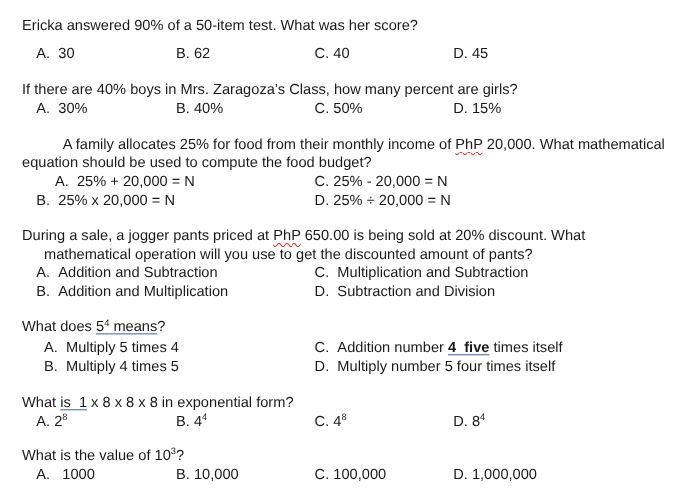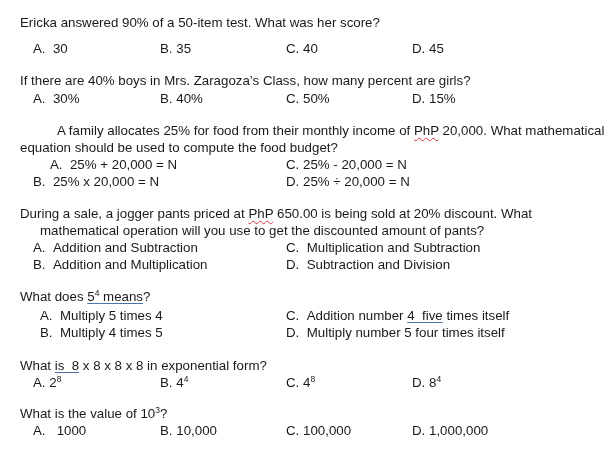--- a/index.html
+++ b/index.html
@@ -45,21 +45,21 @@
     }
   </style>
 </head>
 <body>
 
 <div class="line" style="left:20px; top:15px;">Ericka answered 90% of a 50-item test. What was her score?</div>
 <div class="opt" style="left:33px; top:41px;">
   <span>A.</span>&nbsp;&nbsp;<span>30</span>
 </div>
 <div class="opt" style="left:160px; top:41px;">
-  <span>B.</span> <span>35</span>
+  <span>B.</span> <span>62</span>
 </div>
 <div class="opt" style="left:286px; top:41px;">
   <span>C.</span> <span>40</span>
 </div>
 <div class="opt" style="left:412px; top:41px;">
   <span>D.</span> <span>45</span>
 </div>
 
 <div class="line" style="left:20px; top:73px;">If there are 40% boys in Mrs. Zaragoza’s Class, how many percent are girls?</div>
 <div class="opt" style="left:33px; top:91px;">
@@ -112,28 +112,28 @@
 <div class="line" style="left:20px; top:289px;">
   <span>What does </span><span class="blue-ul"><span>5</span><sup>4</sup><span> means</span></span><span>?</span>
 </div>
 <div class="opt" style="left:40px; top:308px;">
   <span>A.</span>&nbsp;&nbsp;<span>Multiply 5 times 4</span>
 </div>
 <div class="opt" style="left:40px; top:325px;">
   <span>B.</span>&nbsp;&nbsp;<span>Multiply 4 times 5</span>
 </div>
 <div class="opt" style="left:286px; top:308px;">
-  <span>C.</span>&nbsp;&nbsp;<span>Addition number </span><span class="blue-ul" style="white-space:pre;">4  five</span><span> times itself</span>
+  <span>C.</span>&nbsp;&nbsp;<span>Addition number </span><span class="blue-ul" style="white-space:pre;font-weight:bold;">4  five</span><span> times itself</span>
 </div>
 <div class="opt" style="left:286px; top:325px;">
   <span>D.</span>&nbsp;&nbsp;<span>Multiply number 5 four times itself</span>
 </div>
 
 <div class="line" style="left:20px; top:358px;">
-  <span>What </span><span class="blue-ul" style="white-space:pre;">is  8</span><span> x 8 x 8 x 8 in exponential form?</span>
+  <span>What </span><span class="blue-ul" style="white-space:pre;">is  1</span><span> x 8 x 8 x 8 in exponential form?</span>
 </div>
 <div class="opt" style="left:33px; top:375px;">
   <span>A.</span> <span>2</span><sup>8</sup>
 </div>
 <div class="opt" style="left:160px; top:375px;">
   <span>B.</span> <span>4</span><sup>4</sup>
 </div>
 <div class="opt" style="left:286px; top:375px;">
   <span>C.</span> <span>4</span><sup>8</sup>
 </div>

